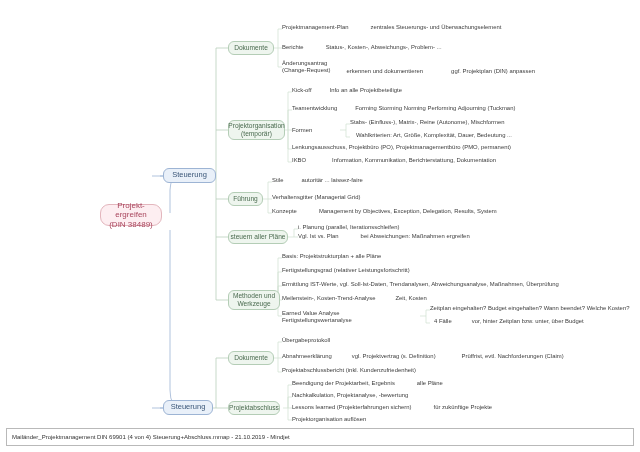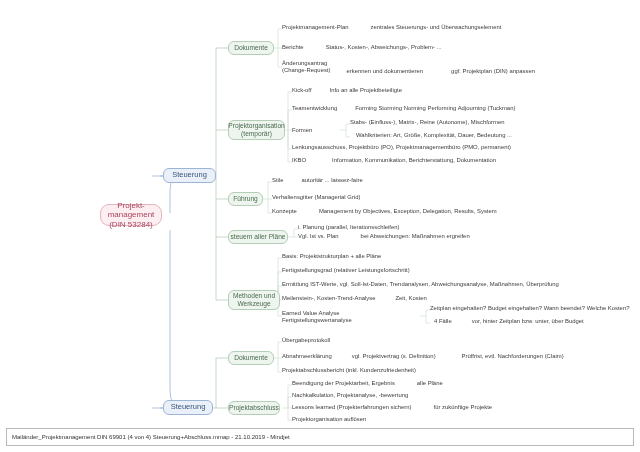--- a/index.html
+++ b/index.html
@@ -167,22 +167,22 @@
     <g fill="none" stroke="#cfdfd0" stroke-width="0.7">
       <path d="M283 408 L288 408 L288 385 L292 385"></path>
       <path d="M288 408 L288 397 L292 397"></path>
       <path d="M288 408 L292 408"></path>
       <path d="M288 408 L288 420 L292 420"></path>
     </g>
   </svg>
 
   <div class="node root" style="left:100px;top:204px;width:62px;height:22px;">
     <span>Projekt-</span>
-    <span>management</span>
-    <span>(DIN 53284)</span>
+    <span>ergreifen</span>
+    <span>(DIN 38489)</span>
   </div>
 
   <div class="node lvl1" style="left:163px;top:168px;width:53px;height:15px;">Steuerung</div>
 
   <div class="node lvl1" style="left:163px;top:400px;width:50px;height:15px;">Steuerung</div>
 
   <div class="node lvl2" style="left:228px;top:41px;width:46px;height:14px;">
     <span>Dokumente</span>
   </div>
   <div class="node leaf" style="left:282px;top:24px;">

